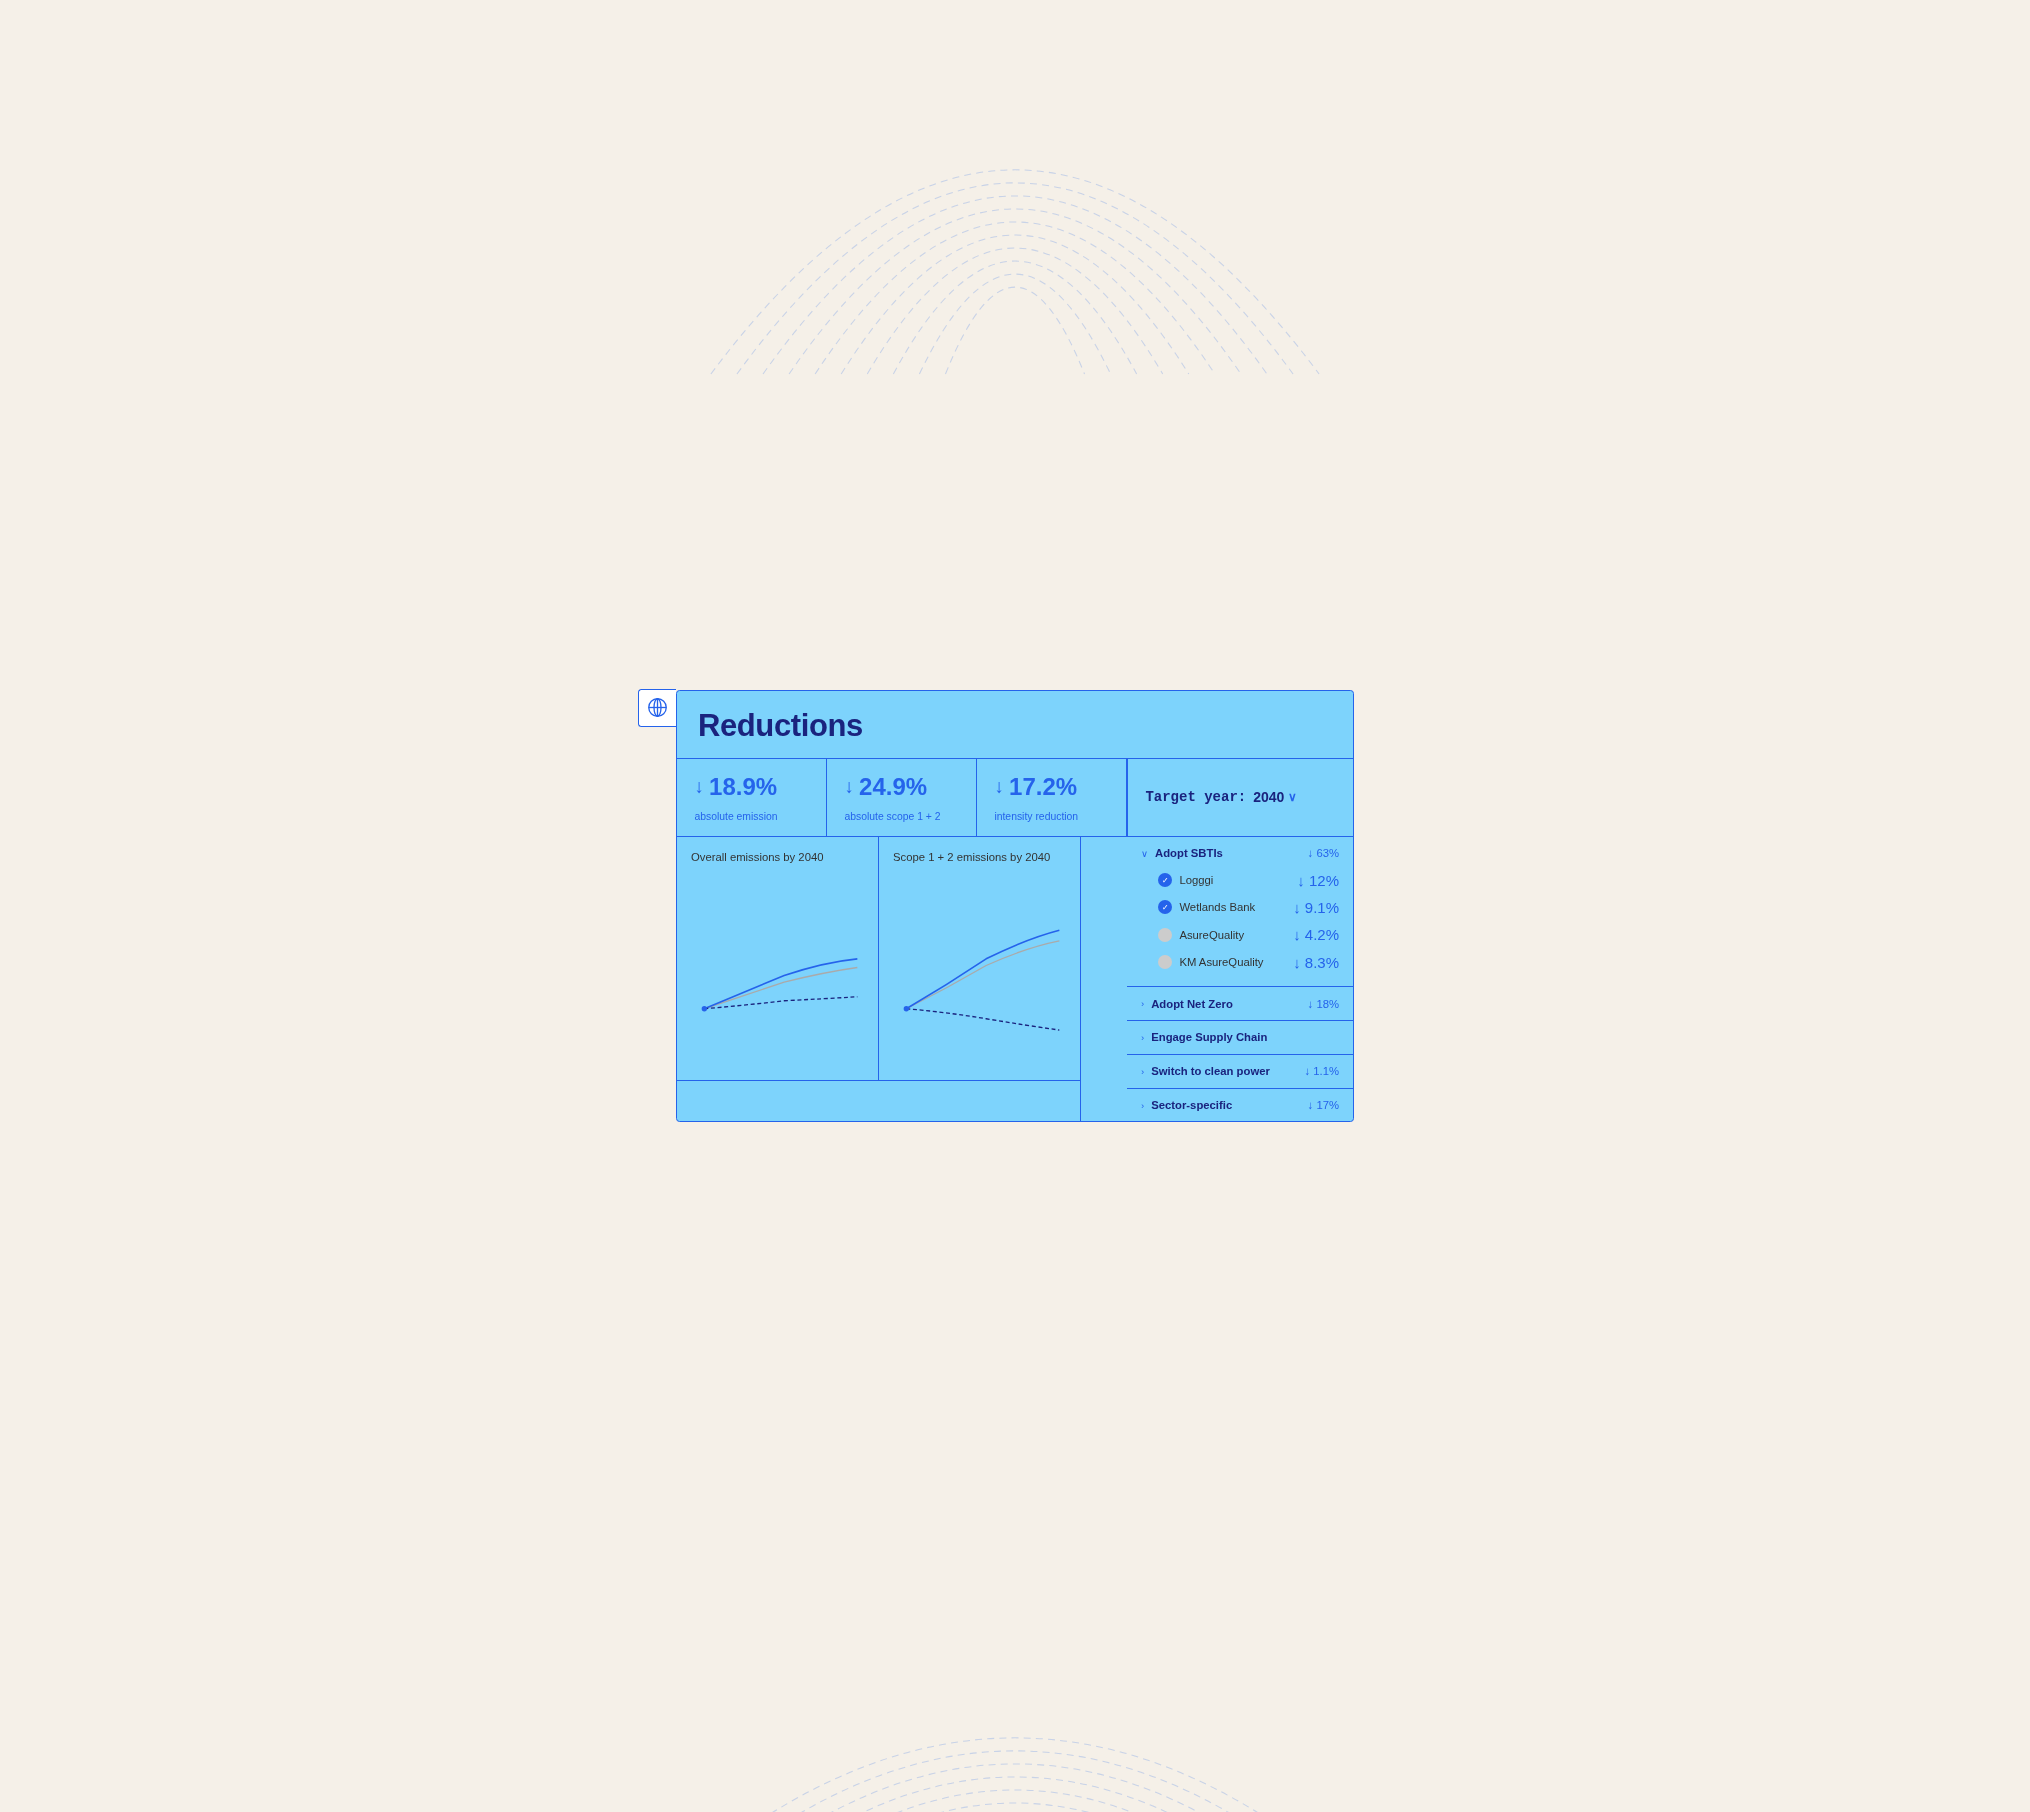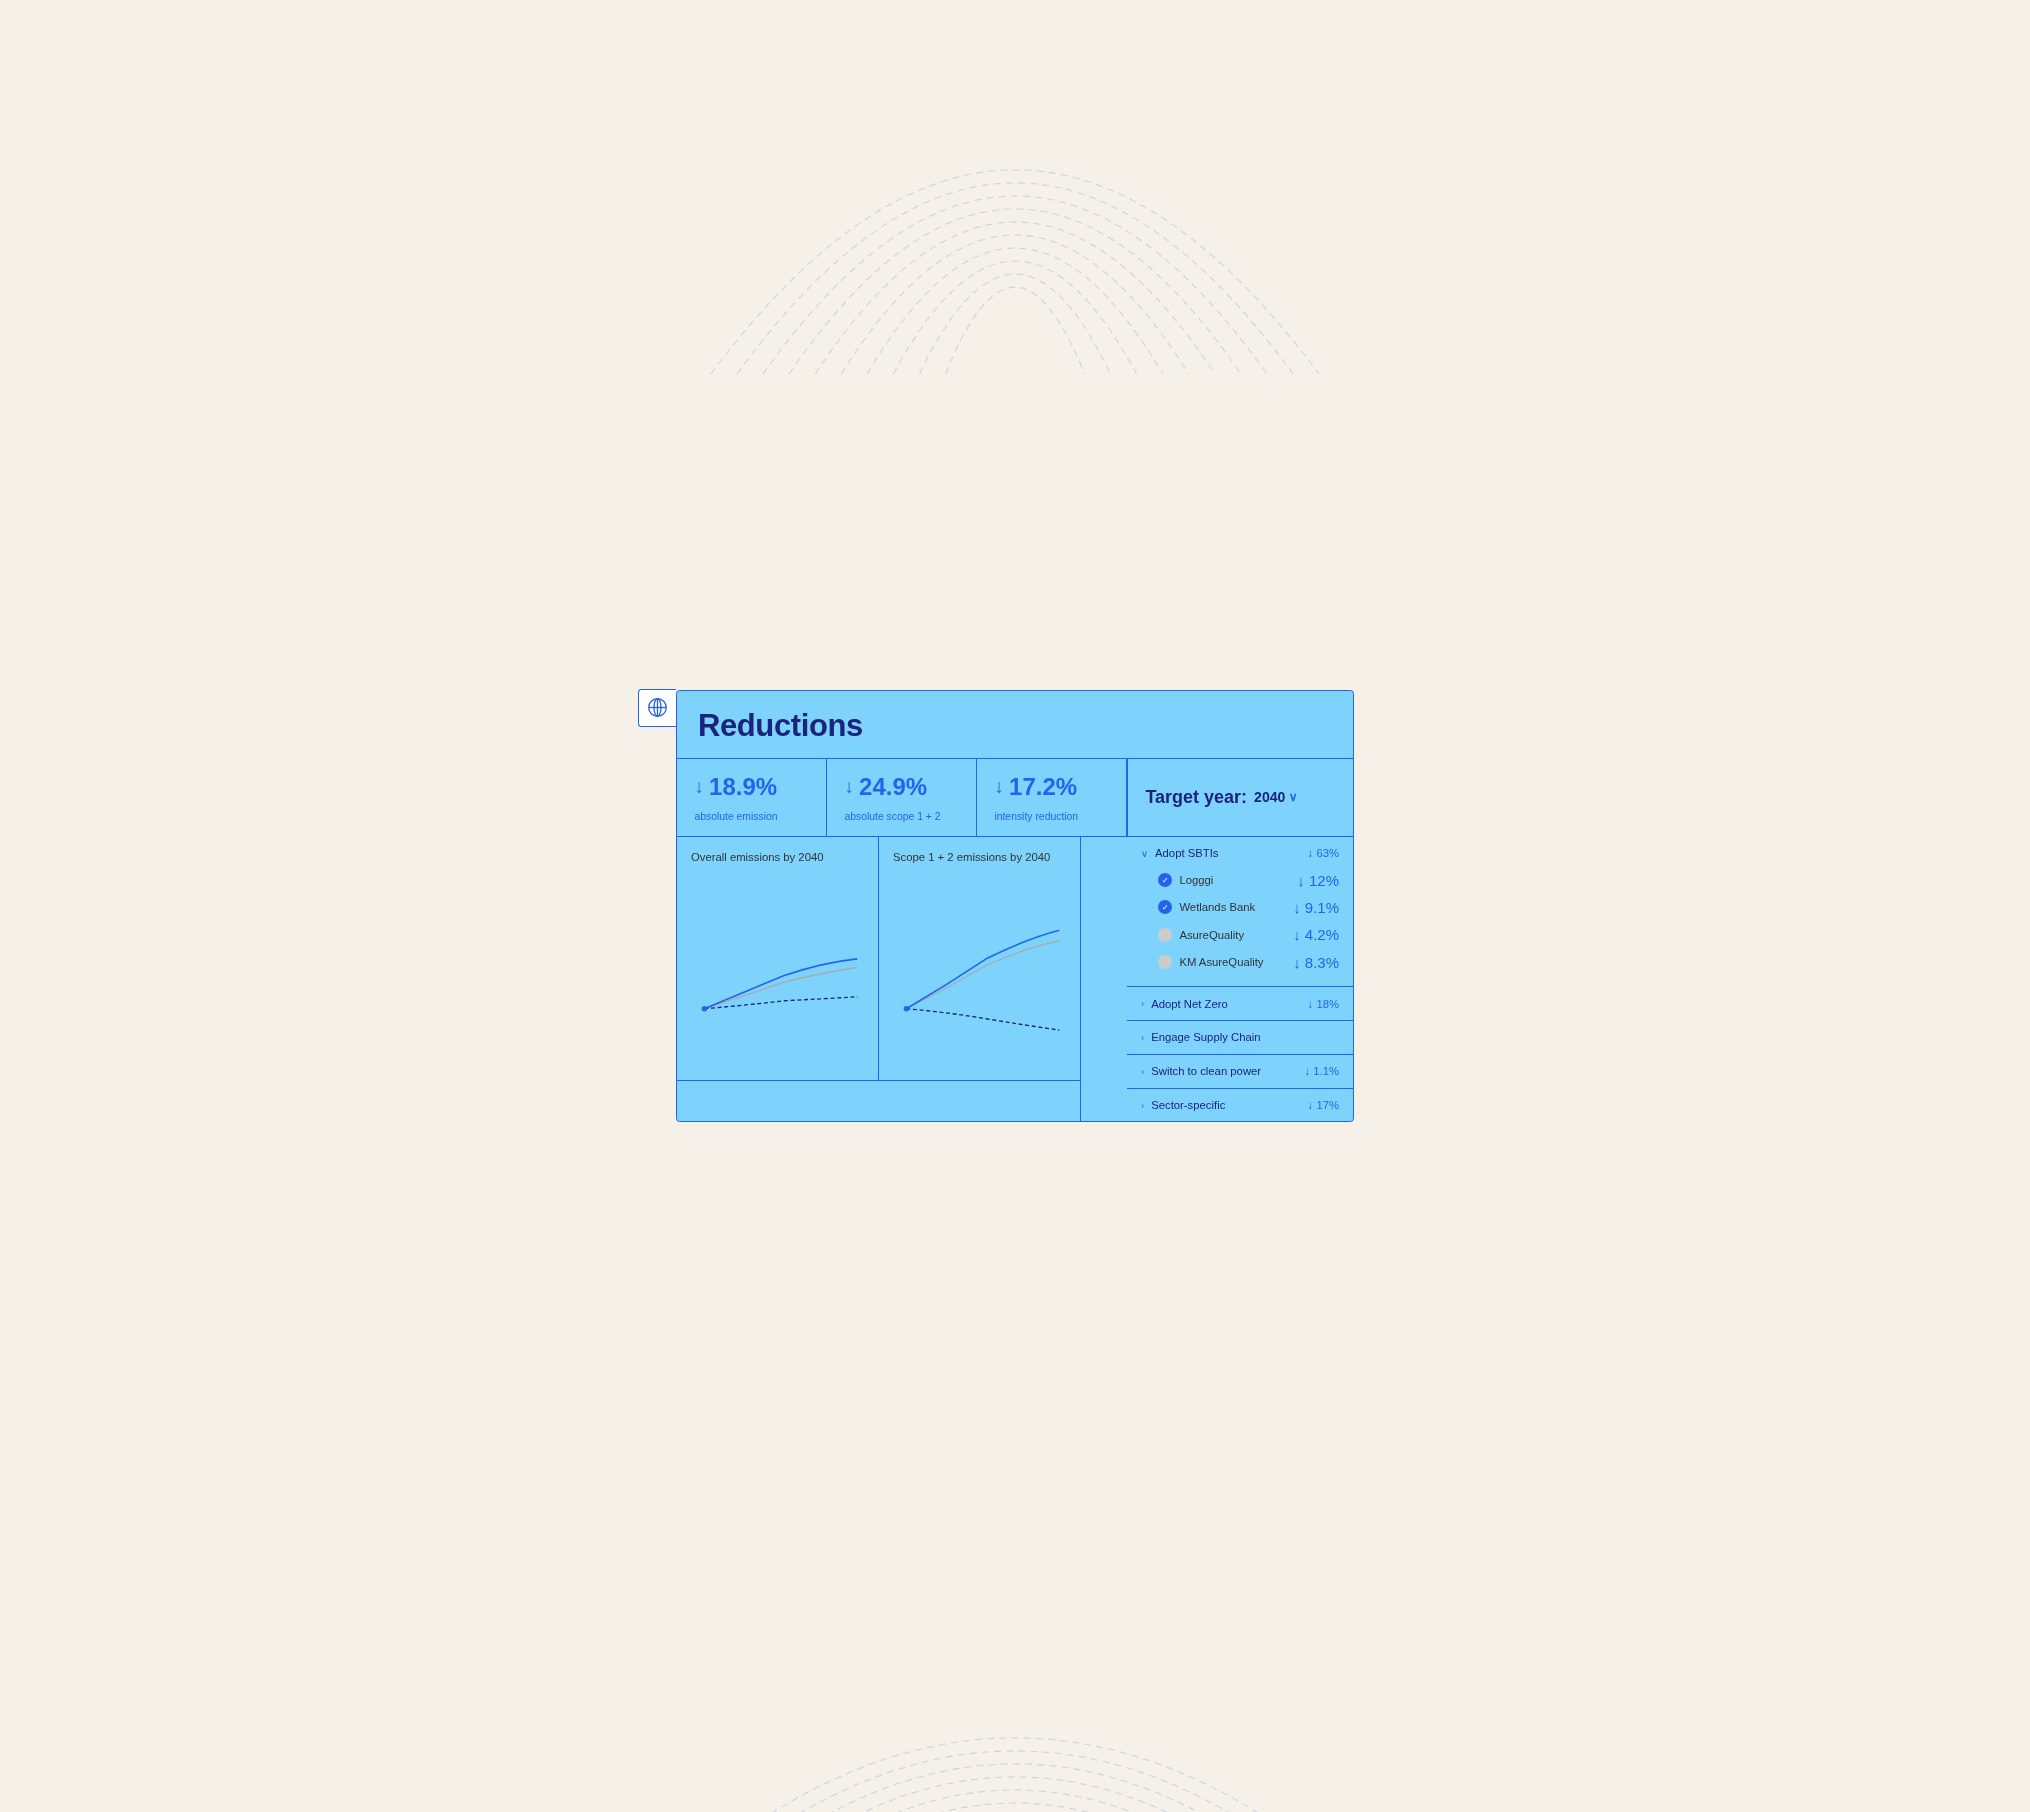--- a/index.html
+++ b/index.html
@@ -117,23 +117,24 @@
       width: 226px;
       min-width: 226px;
       padding: 14px 17.4px;
       display: flex;
       align-items: center;
       gap: 7px;
       border-left: 1.3px solid #2563eb;
     }
 
     .target-label {
-      font-size: 18px;
+      font-size: 14px;
       font-weight: 700;
       color: #1a237e;
+      font-family: Liberation Mono, monospace;
     }
 
     .target-year {
       font-size: 14px;
       font-weight: 700;
       color: #1a237e;
       display: flex;
       align-items: center;
       gap: 3.5px;
       cursor: pointer;
@@ -202,21 +203,21 @@
     }
 
     .action-header-left {
       display: flex;
       align-items: center;
       gap: 7px;
     }
 
     .action-title {
       font-size: 11.3px;
-      font-weight: 400;
+      font-weight: 700;
       color: #1a237e;
       text-align: right;
     }
 
     .action-pct {
       font-size: 11.3px;
       color: #2563eb;
       display: flex;
       align-items: center;
       gap: 1.7px;

